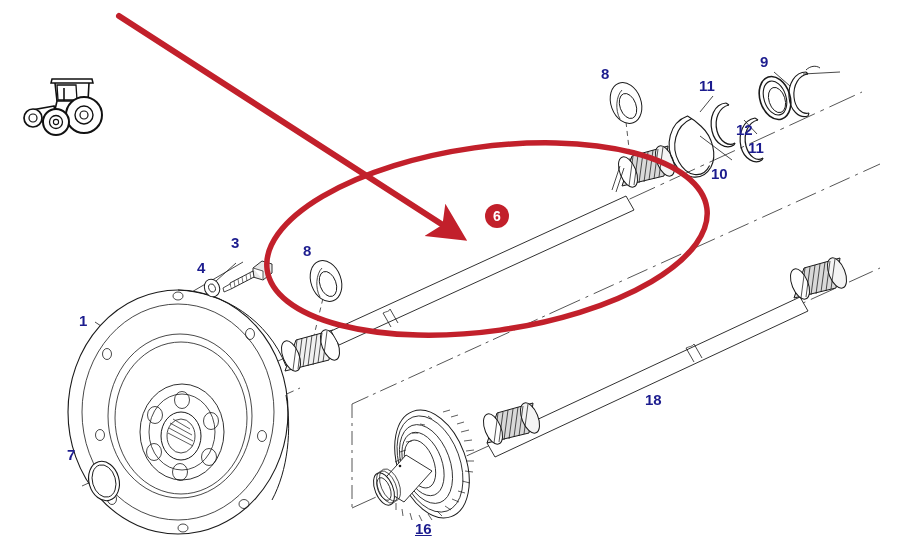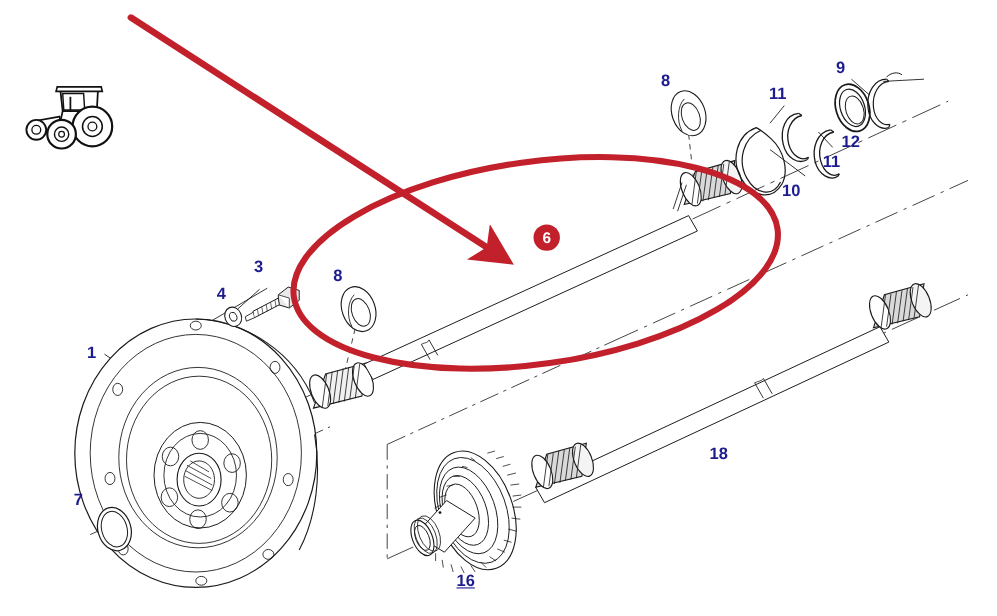--- a/index.html
+++ b/index.html
@@ -341,20 +341,20 @@
 
   <div class="lbl" style="left:79px;top:313px;">1</div>
   <div class="lbl" style="left:231px;top:235px;">3</div>
   <div class="lbl" style="left:197px;top:260px;">4</div>
   <div class="lbl" style="left:67px;top:447px;">7</div>
   <div class="lbl" style="left:303px;top:243px;">8</div>
   <div class="lbl" style="left:601px;top:66px;">8</div>
   <div class="lbl" style="left:711px;top:166px;">10</div>
   <div class="lbl" style="left:699px;top:78px;">11</div>
   <div class="lbl" style="left:748px;top:140px;">11</div>
-  <div class="lbl" style="left:765px;top:122px;text-align:right;">12</div>
+  <div class="lbl" style="left:736px;top:122px;text-align:right;">12</div>
   <div class="lbl" style="left:760px;top:54px;">9</div>
   <div class="lbl" style="left:415px;top:521px;text-decoration:underline;">16</div>
-  <div class="lbl" style="left:645px;top:405px;">18</div>
+  <div class="lbl" style="left:645px;top:392px;">18</div>
 
   <div class="marker6" style="left:486px;top:205px;">6</div>
 
 </div>
 
 </body></html>

